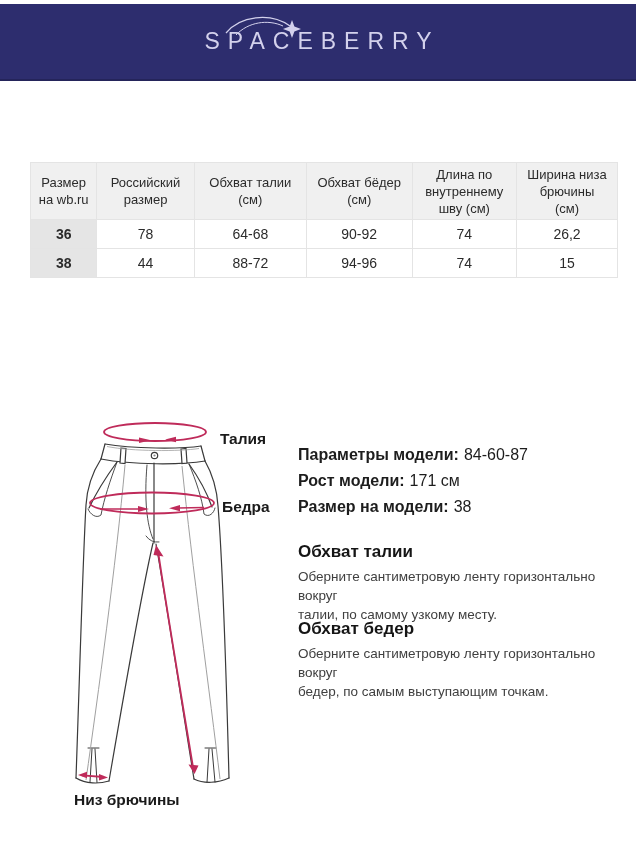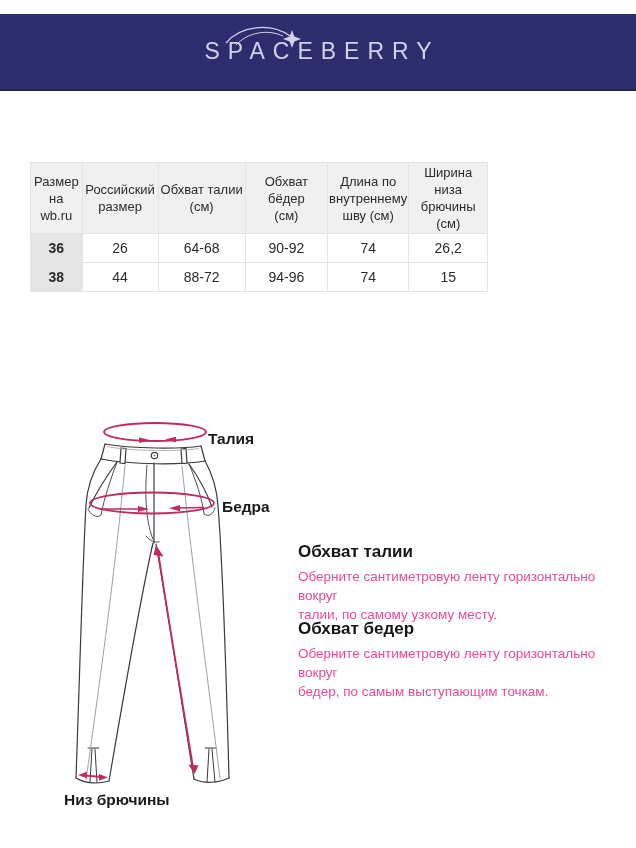--- a/index.html
+++ b/index.html
@@ -1,48 +1,48 @@
 <!DOCTYPE html>
 <html><head>
 <meta charset="utf-8">
 <style>
   html,body{margin:0;padding:0;background:#fff;}
   body{width:636px;height:848px;font-family:"Liberation Sans",sans-serif;-webkit-font-smoothing:antialiased;}
   .page{position:relative;width:636px;height:848px;background:#fff;overflow:hidden;}
 
   
-  .banner{position:absolute;left:0;top:14px;width:636px;height:75px;background:#2d2d6e;
+  .banner{position:absolute;left:0;top:4px;width:636px;height:75px;background:#2d2d6e;
           border-bottom:2px solid #24245a;display:flex;align-items:center;justify-content:center;}
   .logo-text{color:#d3d1ec;font-size:23px;font-weight:500;letter-spacing:8px;padding-left:8px;}
   .comet{position:absolute;left:calc(50% - 96px);top:6px;width:86px;height:34px;}
 
   
-  .size-table{position:absolute;left:30px;top:162px;width:458px;border-collapse:collapse;table-layout:fixed;}
+  .size-table{position:absolute;left:30px;top:162px;width:588px;border-collapse:collapse;table-layout:fixed;}
   .size-table th,.size-table td{border:1px solid #e4e4e4;text-align:center;vertical-align:middle;
           white-space:pre-line;color:#2b2b2b;}
   .size-table th{background:#f0f0f0;font-weight:400;font-size:13px;height:54px;line-height:17px;}
   .size-table td{background:#fff;font-size:14px;height:26px;font-weight:400;}
   .size-table td.first{background:#e5e5e5;font-weight:700;}
 
   
   .pants-svg{position:absolute;left:42px;top:415px;width:230px;height:400px;}
   .diag-label{position:absolute;font-size:15.5px;font-weight:700;color:#1a1a1a;line-height:22px;}
-  .lbl-waist{left:208px;top:428px;}
+  .lbl-waist{left:220px;top:428px;}
   .lbl-hips{left:222px;top:496px;}
   .lbl-inseam{left:192px;top:556px;width:122px;}
-  .lbl-hem{left:64px;top:789px;}
+  .lbl-hem{left:74px;top:789px;}
 
   
   .model-info{position:absolute;left:298px;top:442px;font-size:16px;line-height:26px;color:#1d1d1d;}
   .model-info .lab{font-weight:700;}
   .model-info .val{font-weight:400;margin-left:5px;}
   .guide-sec{position:absolute;left:298px;width:322px;}
   .sec1{top:542px;} .sec2{top:619px;} .sec3{top:696px;}
   .guide-title{font-size:17px;font-weight:700;color:#151515;line-height:20px;}
-  .guide-body{margin-top:5px;font-size:13.5px;color:#ec4899;line-height:19px;white-space:pre-line;}
+  .guide-body{margin-top:5px;font-size:13.5px;color:#404040;line-height:19px;white-space:pre-line;}
 </style>
 </head>
 <body>
 
 <div class="page">
 
   <div class="banner">
     <svg class="comet" viewBox="0 0 86 34">
       <path d="M 4,23 C 18,6 48,2 68,16" fill="none" stroke="#d3d1ec" stroke-width="1.2"></path>
       <path d="M 14,25 C 26,12 46,9 61,16" fill="none" stroke="#d3d1ec" stroke-width="1"></path>
@@ -74,21 +74,21 @@
 внутреннему
 шву (см)</th>
         <th>Ширина низа
 брючины
 (см)</th>
       </tr>
     </thead>
     <tbody>
       <tr>
         <td class="first">36</td>
-        <td>26</td>
+        <td>78</td>
         <td>64-68</td>
         <td>90-92</td>
         <td>74</td>
         <td>26,2</td>
       </tr>
       <tr>
         <td class="first">38</td>
         <td>44</td>
         <td>88-72</td>
         <td>94-96</td>
@@ -163,20 +163,31 @@
       <path d="M 40,360.3 L 62,362"></path>
       <polygon points="36,360 45,356.7 45,363.2" fill="#bf2b5a" stroke="none"></polygon>
       <polygon points="66,362.4 57,359 57,365.6" fill="#bf2b5a" stroke="none"></polygon>
     </g>
   </svg>
 
   <div class="diag-label lbl-waist">Талия</div>
   <div class="diag-label lbl-hips">Бедра</div>
   <div class="diag-label lbl-hem">Низ брючины</div>
 
+  <div class="model-info">
+    <div>
+      <span class="lab">Параметры модели:</span><span class="val">84-60-87</span>
+    </div>
+    <div>
+      <span class="lab">Рост модели:</span><span class="val">171 см</span>
+    </div>
+    <div>
+      <span class="lab">Размер на модели:</span><span class="val">38</span>
+    </div>
+  </div>
 
   <div class="guide-sec sec1">
     <div class="guide-title">Обхват талии</div>
     <div class="guide-body">Оберните сантиметровую ленту горизонтально вокруг
 талии, по самому узкому месту.</div>
   </div>
   <div class="guide-sec sec2">
     <div class="guide-title">Обхват бедер</div>
     <div class="guide-body">Оберните сантиметровую ленту горизонтально вокруг
 бедер, по самым выступающим точкам.</div>

